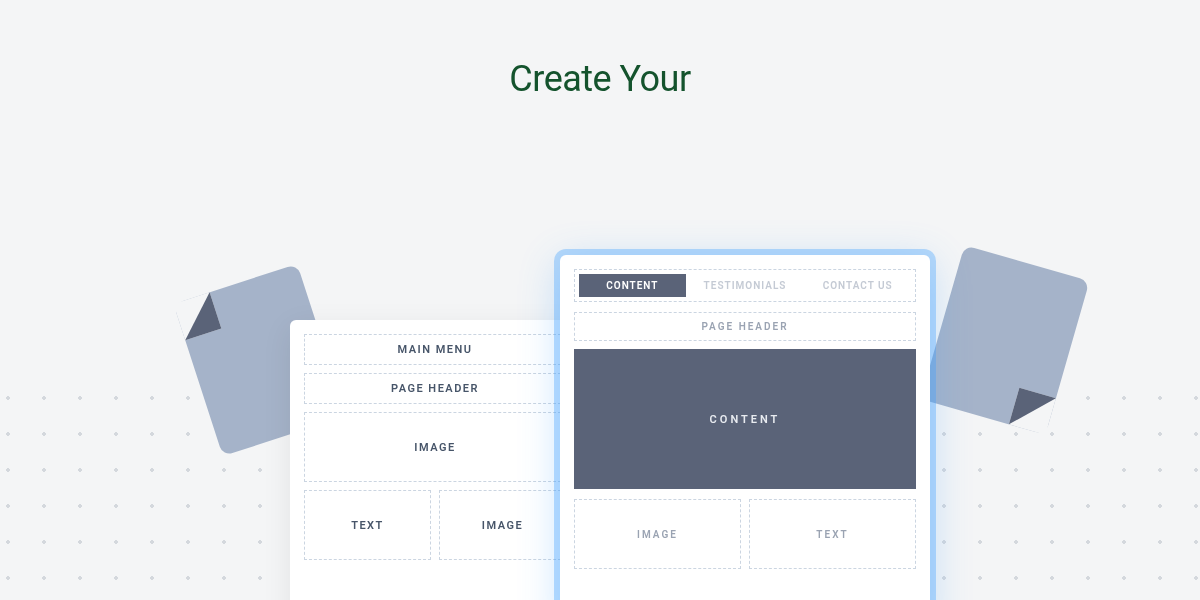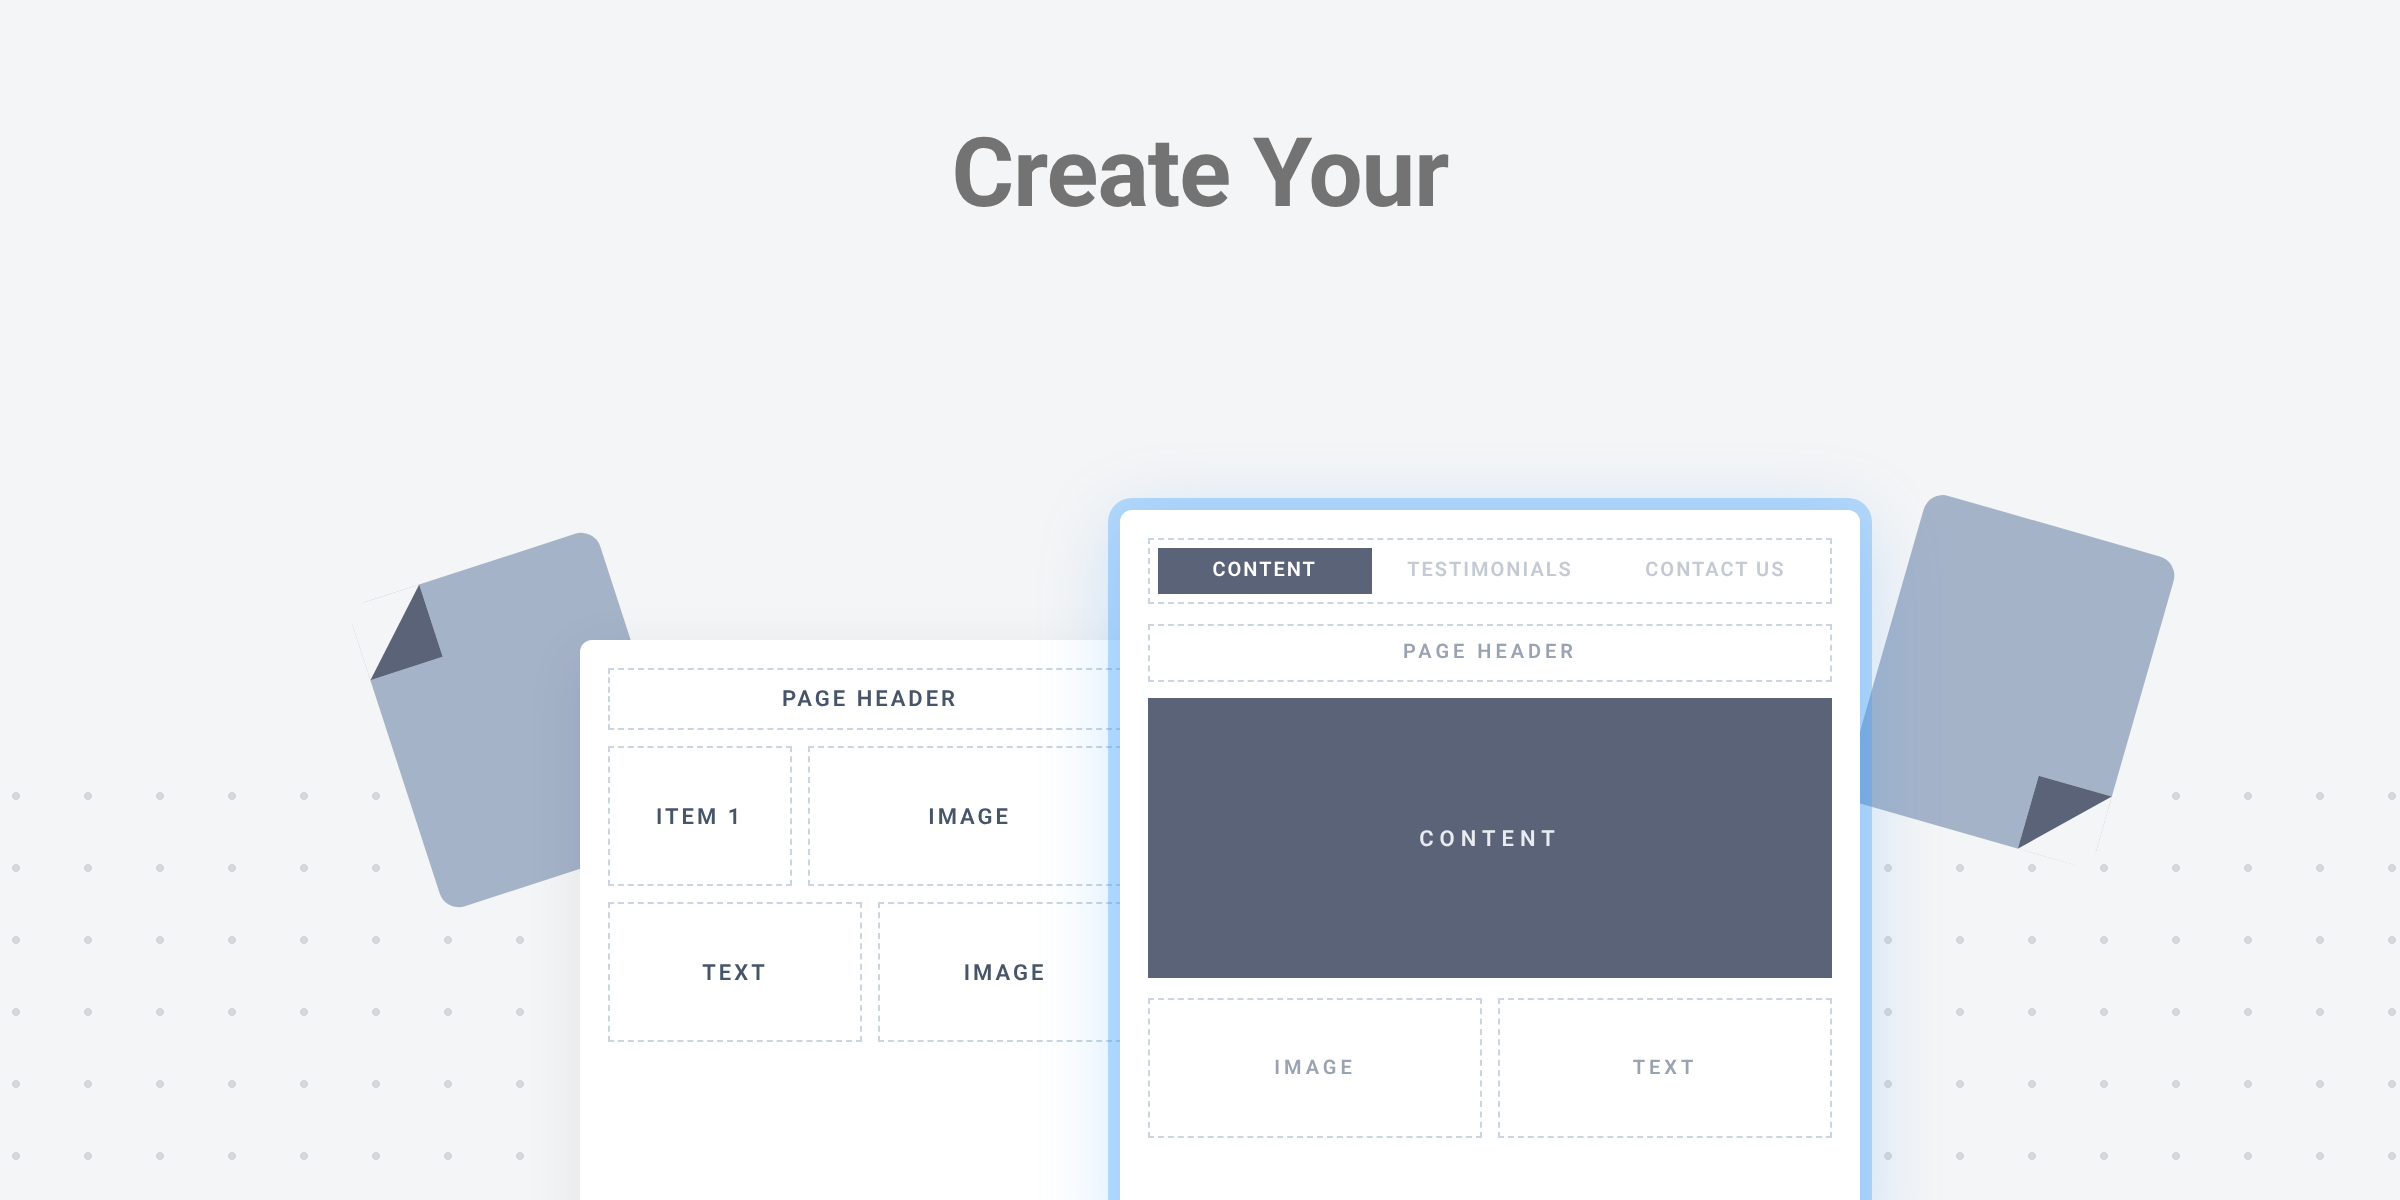--- a/index.html
+++ b/index.html
@@ -24,23 +24,23 @@
   }
   .dots.left { left: -10px; bottom: -20px; }
   .dots.right { right: -10px; bottom: -20px; }
 
   .heading {
     position: absolute;
     top: 58px;
     left: 50%;
     transform: translateX(-50%);
     text-align: center;
-    font-size: 48px;
-    font-weight: 700;
-    color: #737373;
+    font-size: 36px;
+    font-weight: 400;
+    color: #14532d;
     line-height: 1.2;
     letter-spacing: -0.5px;
   }
 
   
   .file-icon {
     position: absolute;
     width: 130px;
     height: 160px;
     pointer-events: none;
@@ -166,23 +166,23 @@
       <div class="file-fold"></div>
     </div>
 </div>
 <div class="file-icon right">
   <div class="file-body">
       <div class="file-fold"></div>
     </div>
 </div>
 
 <div class="mockup back">
+  <div class="block">MAIN MENU</div>
   <div class="block">PAGE HEADER</div>
   <div class="row">
-    <div class="block tall item1">ITEM 1</div>
     <div class="block tall">IMAGE</div>
   </div>
   <div class="row">
     <div class="block tall">TEXT</div>
     <div class="block tall">IMAGE</div>
   </div>
 </div>
 
 <div class="mockup front">
   <div class="tabs">

